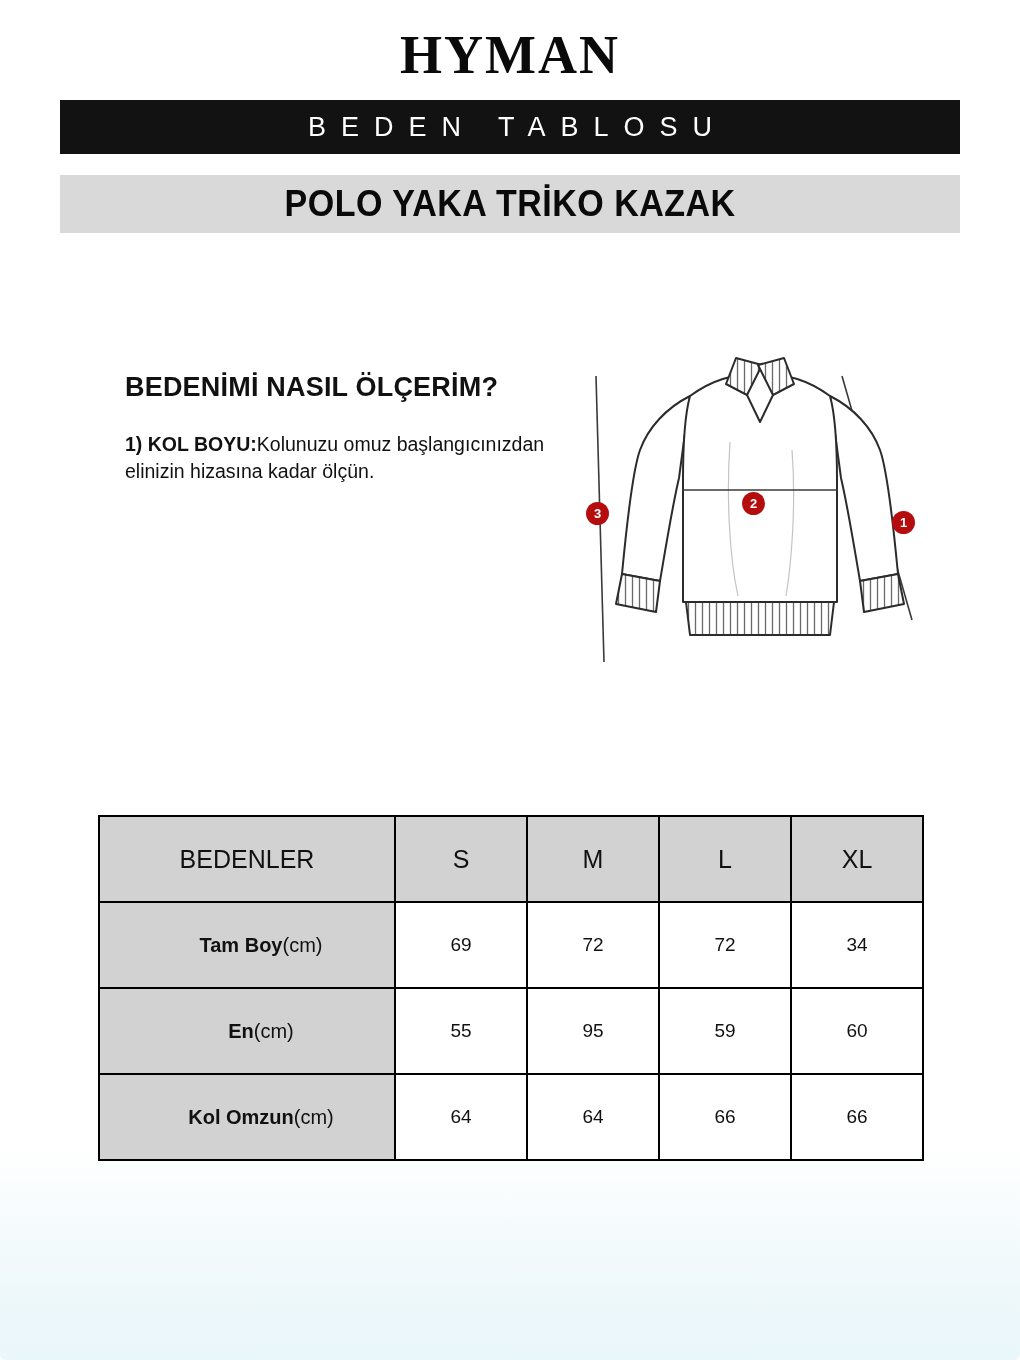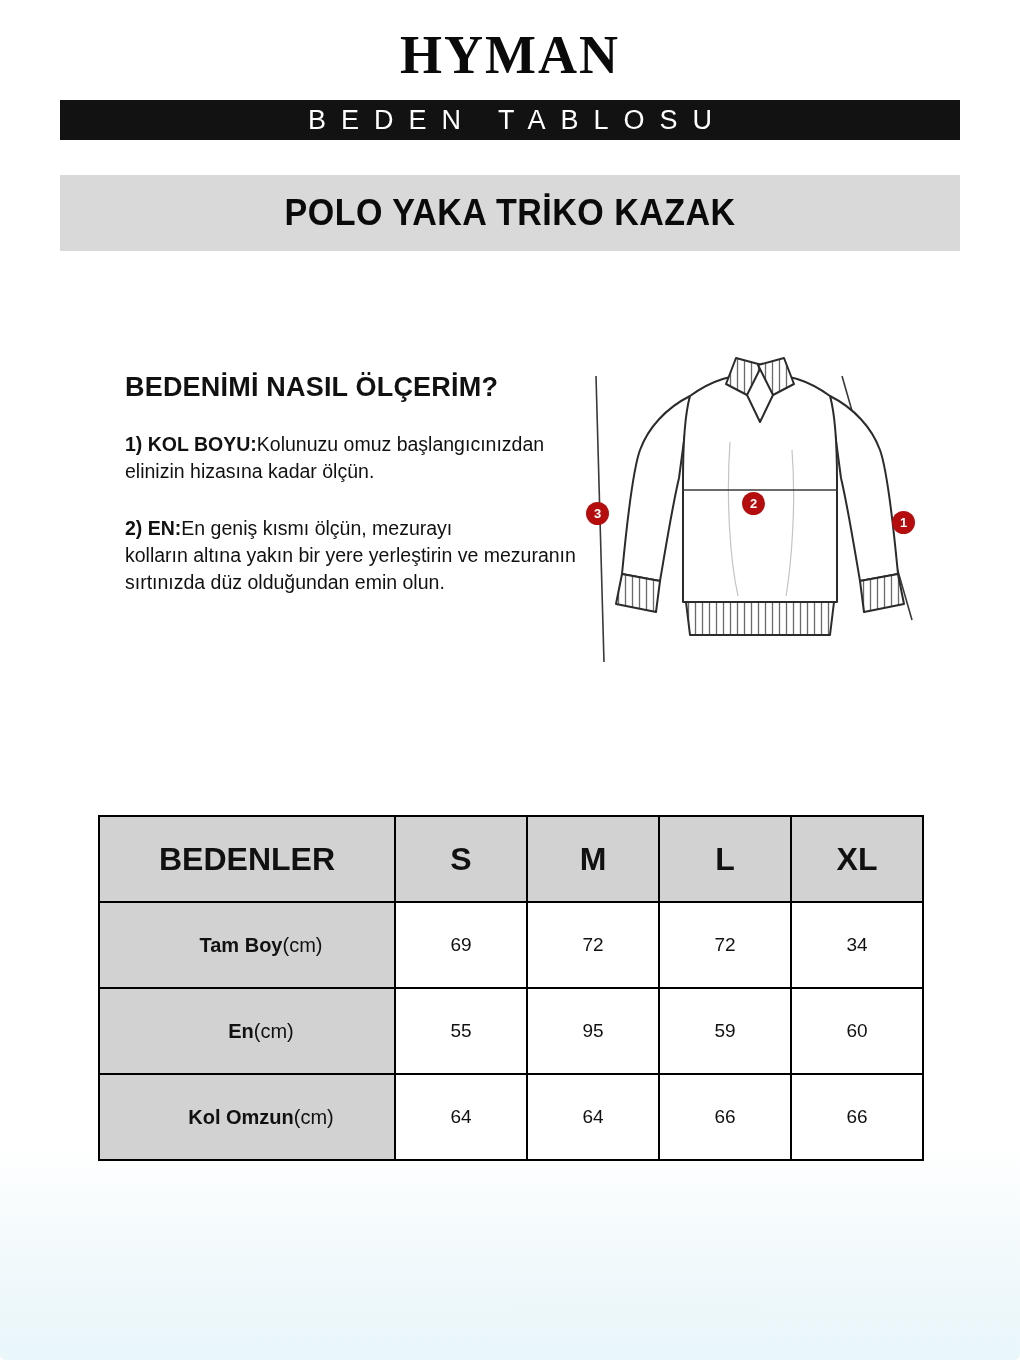--- a/index.html
+++ b/index.html
@@ -20,29 +20,29 @@
   .logo {
     position:absolute; top:24px; left:0; width:100%;
     text-align:center;
     font-family:"Liberation Serif", serif;
     font-weight:700; font-size:54px; letter-spacing:2px;
     color:#0a0a0a;
   }
 
   
   .black-bar {
-    position:absolute; top:100px; left:60px; right:60px; height:40px;
+    position:absolute; top:100px; left:60px; right:60px; height:54px;
     background:#121212; color:#ffffff;
     display:flex; align-items:center; justify-content:center;
   }
   .black-bar span {
     font-size:27px; font-weight:500; letter-spacing:15px; margin-right:-15px;
   }
   .gray-bar {
-    position:absolute; top:175px; left:60px; right:60px; height:76px;
+    position:absolute; top:175px; left:60px; right:60px; height:58px;
     background:#d9d9d9; color:#0a0a0a;
     display:flex; align-items:center; justify-content:center;
   }
   .gray-bar span {
     font-size:37px; font-weight:bold; letter-spacing:0.5px;
     transform:scaleX(0.92); transform-origin:center;
   }
 
   
   .howto {
@@ -78,21 +78,21 @@
     width:824px; border-collapse:collapse; table-layout:fixed;
     background:#fff;
   }
   table.size-table col.c-label { width:296px; }
   table.size-table col.c-size  { width:132px; }
   table.size-table th, table.size-table td {
     border:2px solid #000; text-align:center; vertical-align:middle;
     height:86px;
   }
   table.size-table thead th {
-    background:#d2d2d2; font-size:32px; font-weight:bold;margin-left:8px;
+    background:#d2d2d2; font-size:25px; font-weight:normal;margin-left:8px;
   }
   table.size-table tbody th {
     background:#d2d2d2; font-size:20px; font-weight:normal;
   }
   table.size-table tbody th strong { font-weight:bold;margin-left:28px; }
   table.size-table tbody td {
     font-size:19px; font-weight:normal; background:#fff;
   }
 </style>
 </head>
@@ -107,23 +107,20 @@
   </div>
 
   <div class="gray-bar">
     <span>POLO YAKA TRİKO KAZAK</span>
   </div>
 
   <div class="howto">
     <h2>BEDENİMİ NASIL ÖLÇERİM?</h2>
     <p class="step"><strong>1) KOL BOYU:</strong><span>Kolunuzu omuz başlangıcınızdan
 elinizin hizasına kadar ölçün.</span></p>
-    <p class="step"><strong>2) EN:</strong><span>En geniş kısmı ölçün, mezurayı
-kolların altına yakın bir yere yerleştirin ve mezuranın
-sırtınızda düz olduğundan emin olun.</span></p>
   </div>
 
   <div class="diagram">
     <svg viewBox="0 0 360 350" width="360" height="350" xmlns="http://www.w3.org/2000/svg">
       <defs>
         <pattern id="rib" width="7" height="12" patternUnits="userSpaceOnUse">
           <rect width="7" height="12" fill="#ffffff"></rect>
           <line x1="3.5" y1="0" x2="3.5" y2="12" stroke="#6a6a6a" stroke-width="1.3"></line>
         </pattern>
       </defs>

